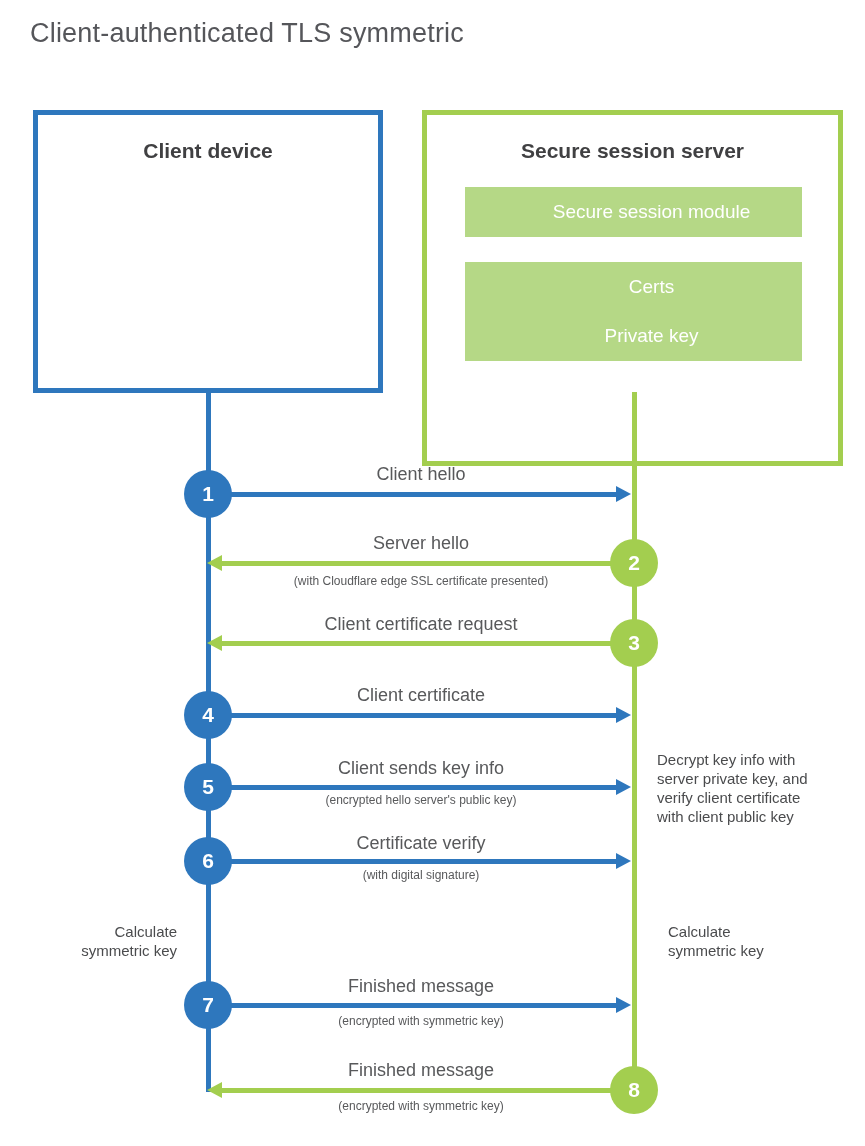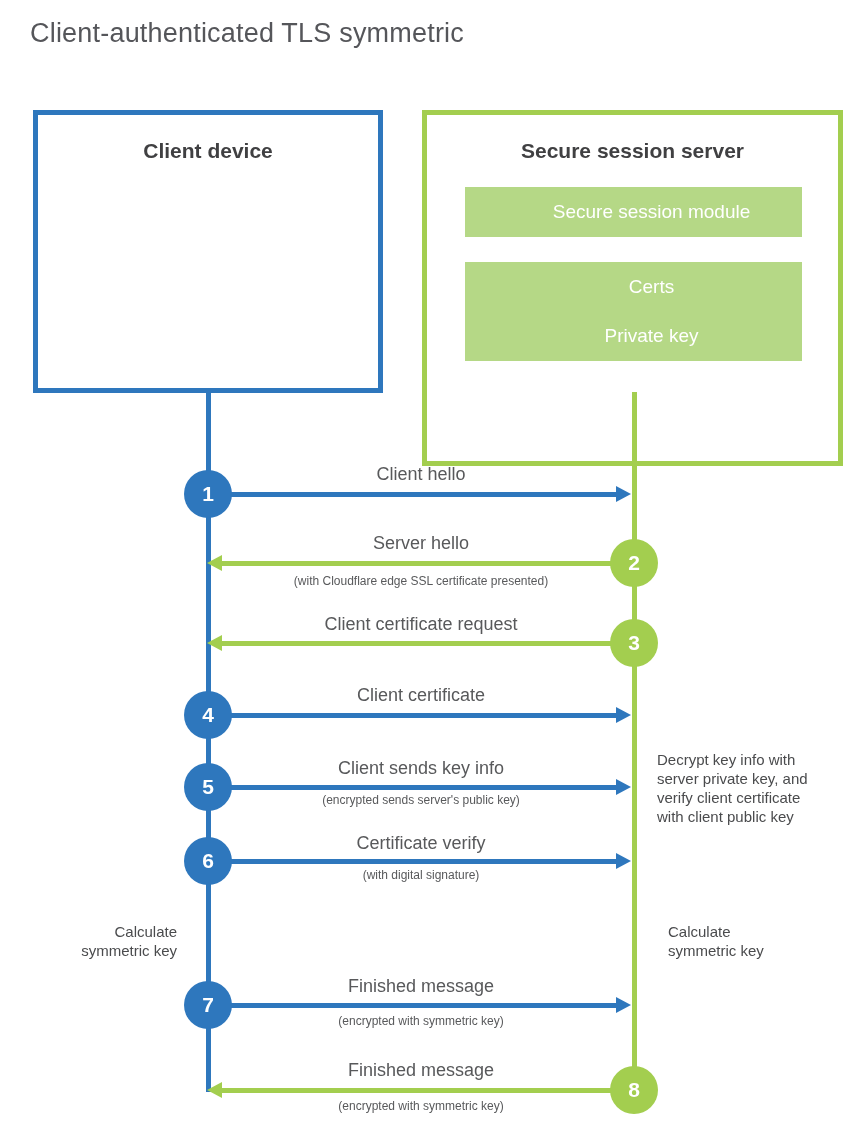--- a/index.html
+++ b/index.html
@@ -144,21 +144,21 @@
       <div class="shaft"></div>
       <div class="head"></div>
     </div>
   <div class="circle blue" style="top:691px">4</div>
 
   <div class="step-label" style="top:758px">Client sends key info</div>
   <div class="arrow right" style="top:779px">
       <div class="shaft"></div>
       <div class="head"></div>
     </div>
-  <div class="step-sub" style="top:793px">(encrypted sends server's public key)</div>
+  <div class="step-sub" style="top:793px">(encrypted hello server's public key)</div>
   <div class="circle blue" style="top:763px">5</div>
 
   <div class="step-label" style="top:833px">Certificate verify</div>
   <div class="arrow right" style="top:853px">
       <div class="shaft"></div>
       <div class="head"></div>
     </div>
   <div class="step-sub" style="top:868px">(with digital signature)</div>
   <div class="circle blue" style="top:837px">6</div>
 

